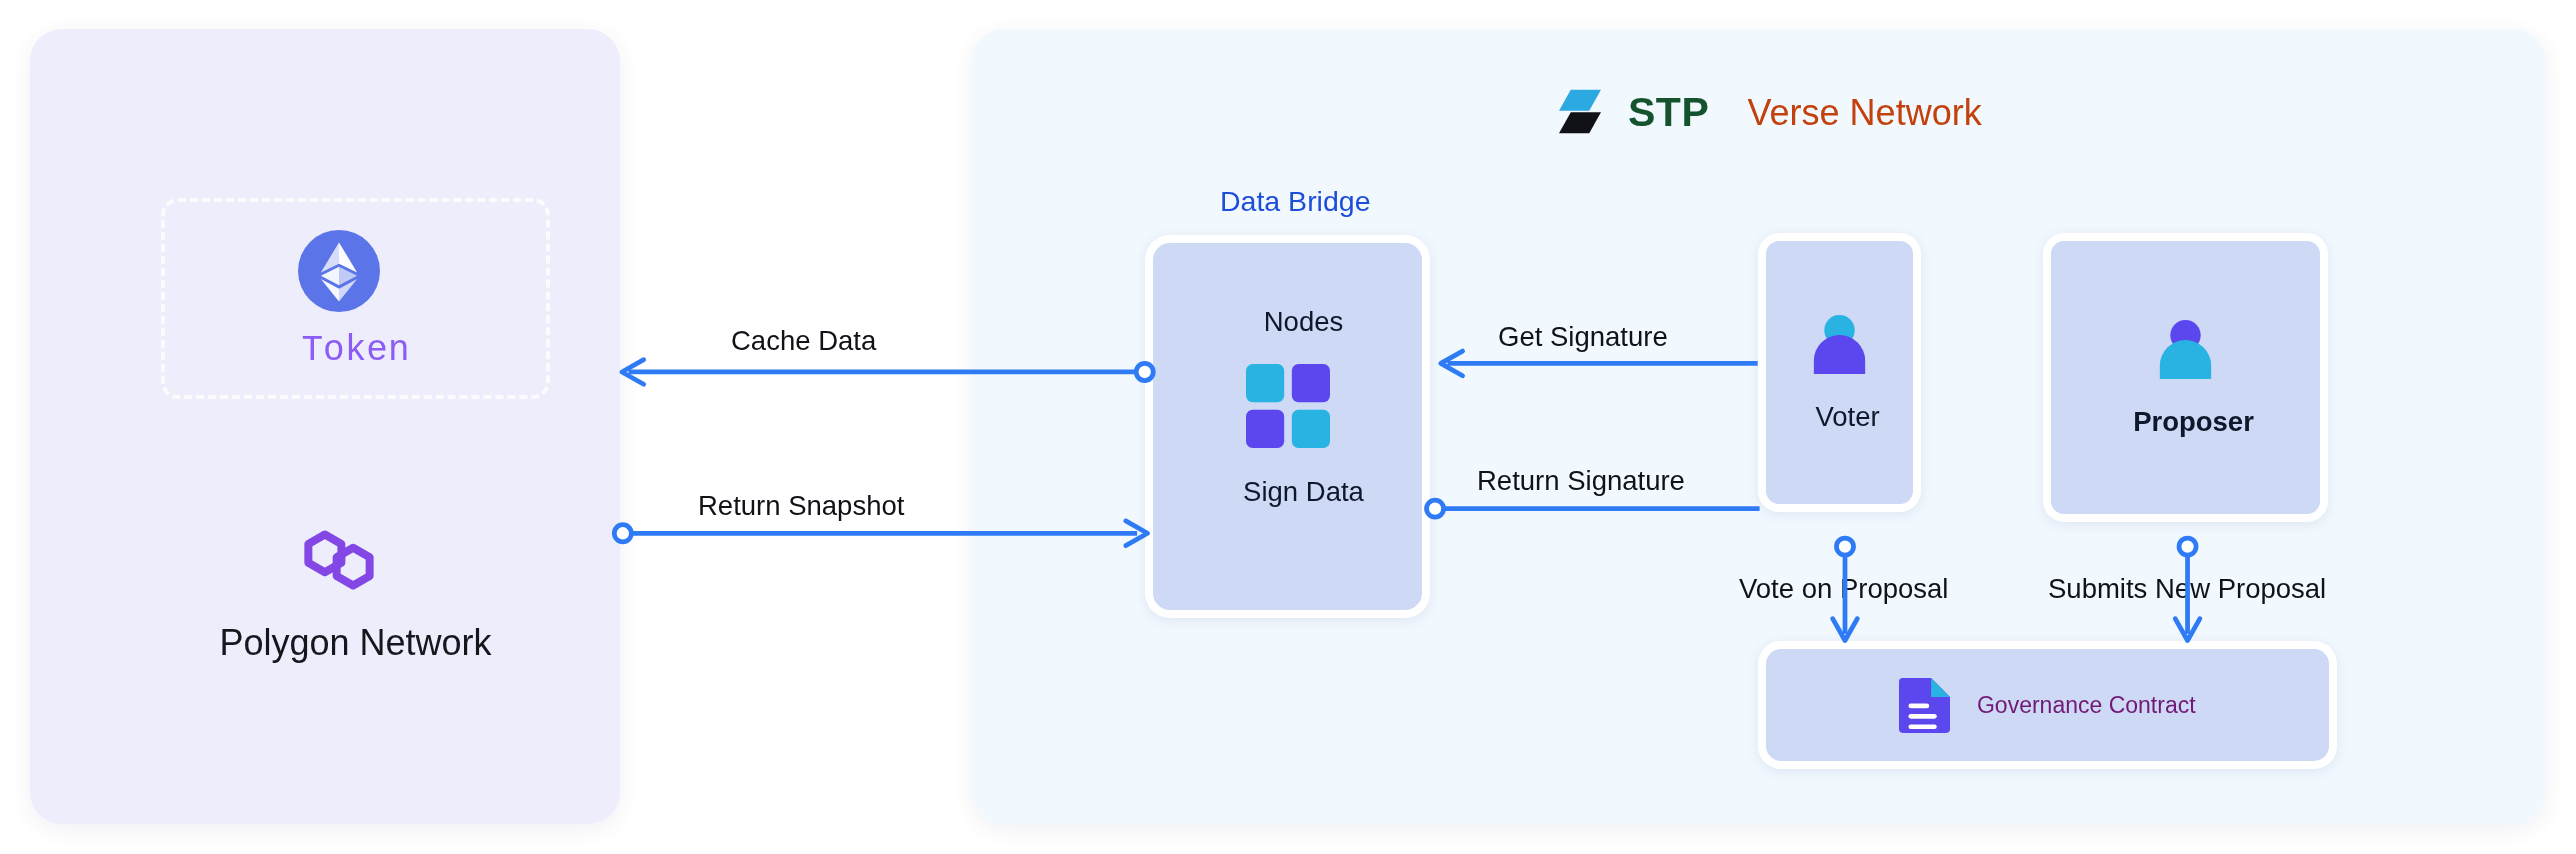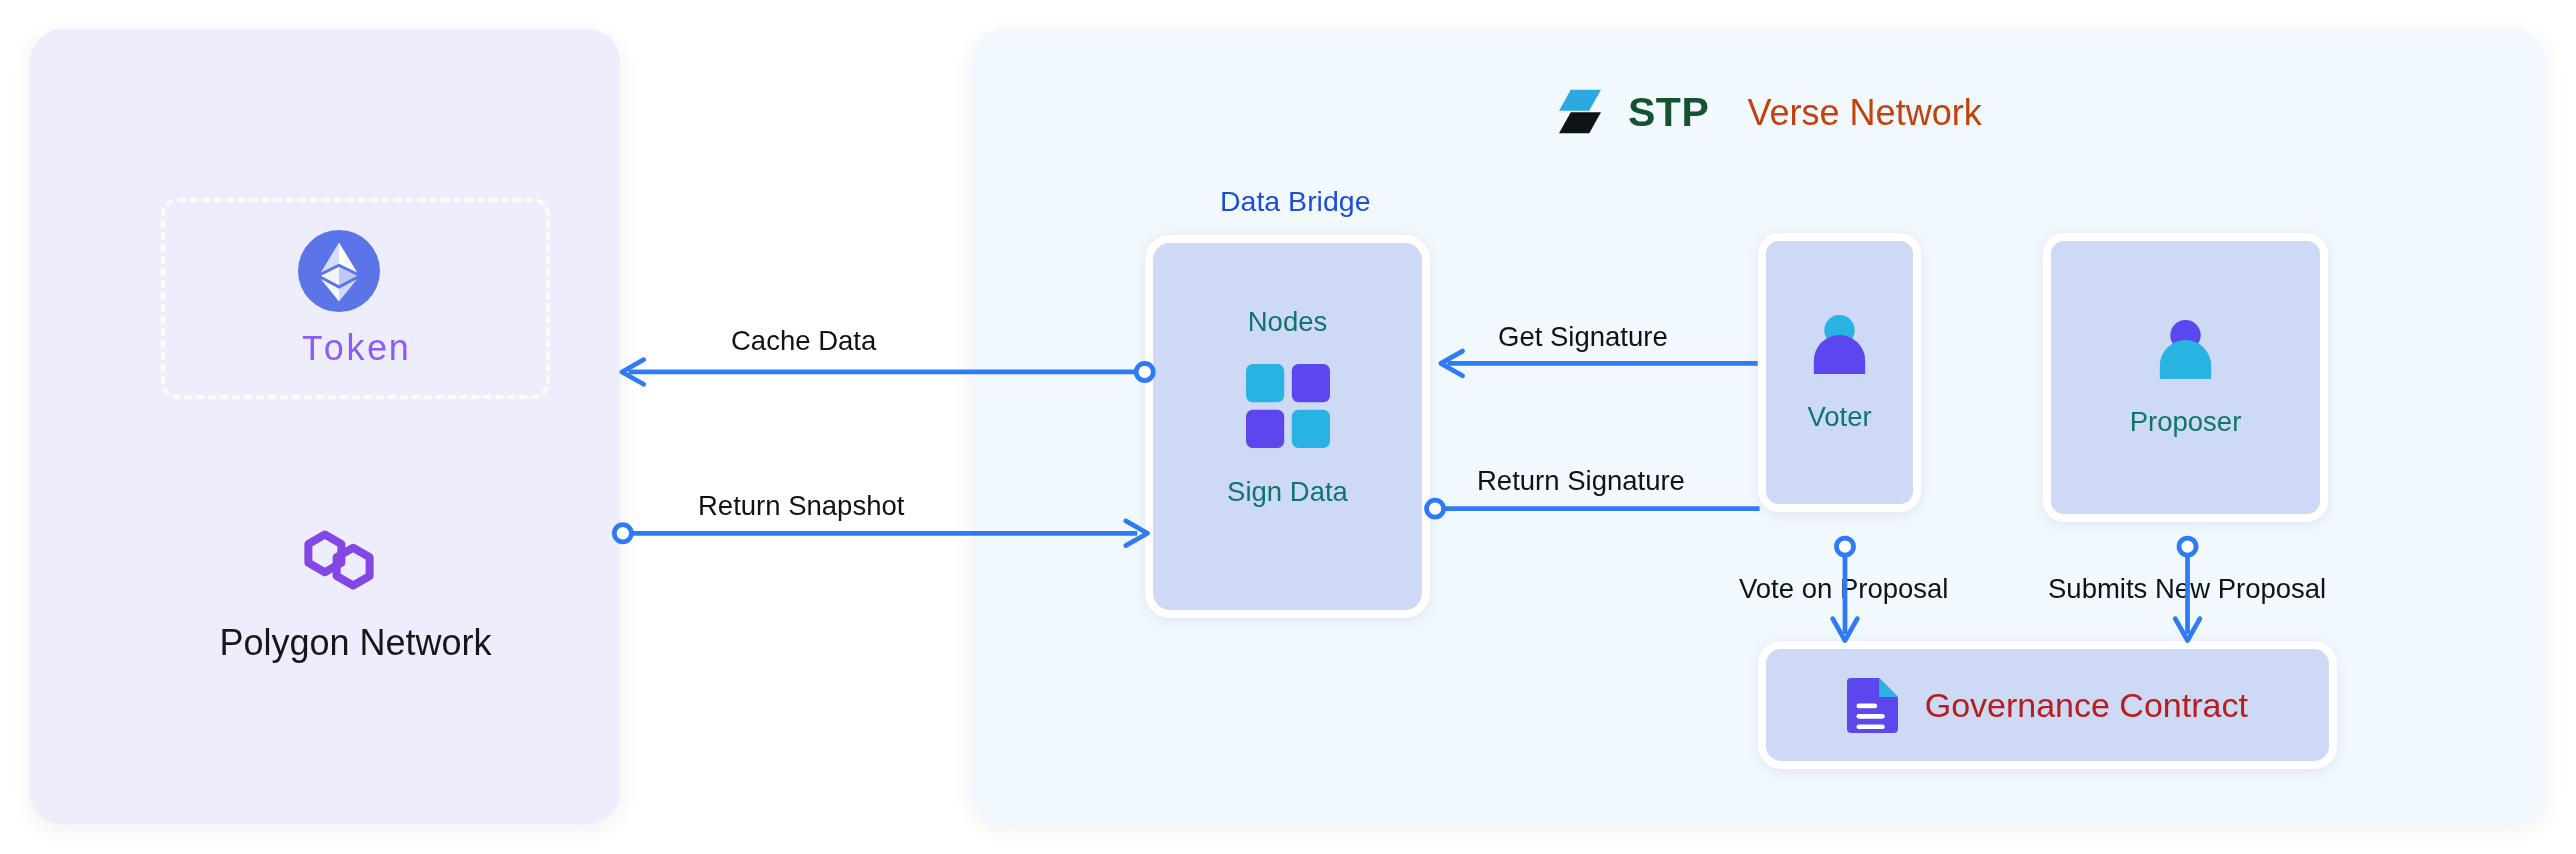--- a/index.html
+++ b/index.html
@@ -131,62 +131,63 @@
     left: 1145px; top: 235px;
     width: 285px; height: 383px;
     border-radius: 25px;
   }
   #card-voter {
     left: 1758px; top: 233px;
     width: 163px; height: 279px;
   }
   #card-proposer {
     left: 2043px; top: 233px;
-    width: 285px; height: 289px;
+    width: 285px; height: 289px; font-weight: bold;
   }
   #card-governance {
     left: 1758px; top: 641px;
     width: 579px; height: 128px;
     border-radius: 23px;
   }
 
   .card-inner {
     position: absolute;
     inset: 0;
     display: flex;
     flex-direction: column;
     align-items: center;
     justify-content: center;
   }
   .card-text {
     font-size: 27.5px;
-    color: #0f766e;
+    color: #0f172a;
     line-height: 1;
     white-space: nowrap;
+    padding-left: 16px;
   }
 
   
   #db-nodes-label { position: absolute; top: 65px; left: 0; width: 100%; text-align: center; }
   #db-grid-icon   { position: absolute; top: 121px; left: 50%; margin-left: -42px; width: 84px; height: 84px; }
   #db-sign-label  { position: absolute; top: 235px; left: 0; width: 100%; text-align: center; }
 
   
   .person-icon { width: 57px; height: 59px; margin-bottom: 28.5px; }
 
   
   #gov-row {
     position: absolute;
     inset: 0;
     display: flex;
     align-items: center;
     justify-content: center;
     gap: 26.6px;
   }
   #gov-doc-icon { width: 51px; height: 55px; flex: 0 0 auto; }
-  #gov-label { font-size: 34px; color: #b91c1c; line-height: 1; white-space: nowrap; }
+  #gov-label { font-size: 23px; color: #701a75; line-height: 1; white-space: nowrap; }
 
   
   #connectors {
     position: absolute;
     left: 0; top: 0;
     width: 2576px; height: 854px;
     pointer-events: none;
   }
   .edge-line {
     stroke: #2f7bf6;

